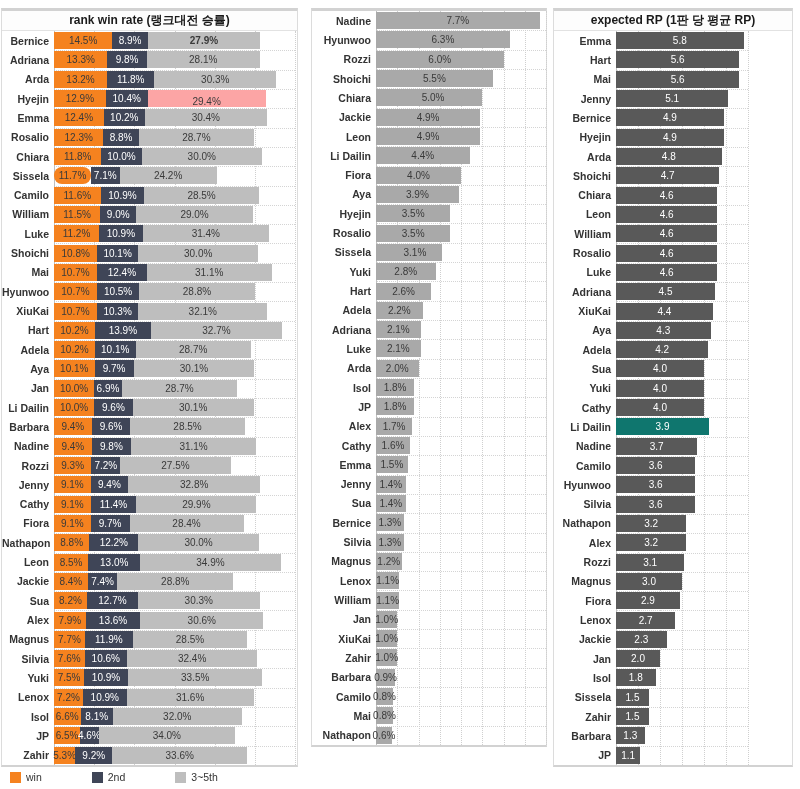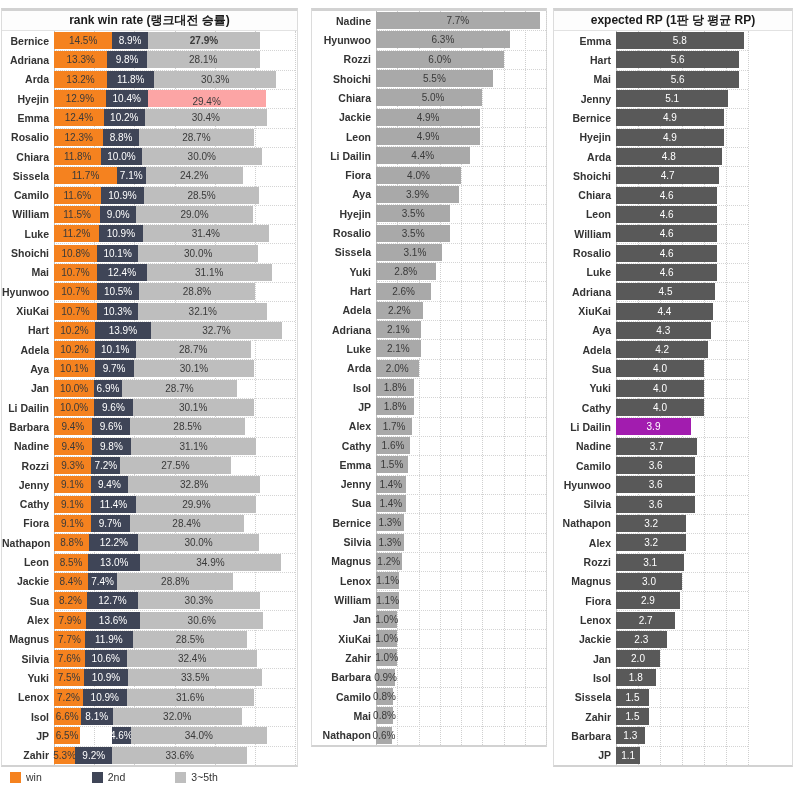--- a/index.html
+++ b/index.html
@@ -191,21 +191,21 @@
               <span class="vlab" style="color: rgb(255, 255, 255);">10.0%</span>
             </div>
             <div class="seg" style="width: 120.5px; background: rgb(190, 190, 190);">
               <span class="vlab" style="color: rgb(58, 58, 58);">30.0%</span>
             </div>
           </div>
         </div>
         <div class="row">
           <div class="cat" style="width: 52px;">Sissela</div>
           <div class="bars">
-            <div class="seg" style="width: 63px; background: rgb(245, 130, 31);">
+            <div class="seg" style="width: 37px; background: rgb(245, 130, 31); border-radius: 8px;">
               <span class="vlab" style="color: rgb(58, 58, 58);">11.7%</span>
             </div>
             <div class="seg" style="width: 28.5183px; background: rgb(63, 69, 87);">
               <span class="vlab" style="color: rgb(255, 255, 255);">7.1%</span>
             </div>
             <div class="seg" style="width: 97.2033px; background: rgb(190, 190, 190);">
               <span class="vlab" style="color: rgb(58, 58, 58);">24.2%</span>
             </div>
           </div>
         </div>
@@ -600,21 +600,21 @@
               <span class="vlab" style="color: rgb(58, 58, 58);">32.0%</span>
             </div>
           </div>
         </div>
         <div class="row">
           <div class="cat" style="width: 52px;">JP</div>
           <div class="bars">
             <div class="seg" style="width: 26.1083px; background: rgb(245, 130, 31);">
               <span class="vlab" style="color: rgb(58, 58, 58);">6.5%</span>
             </div>
-            <div class="seg" style="width: 18.4767px; background: rgb(63, 69, 87); margin-left: 32px;">
+            <div class="seg" style="width: 18.4767px; background: rgb(63, 69, 87);">
               <span class="vlab" style="color: rgb(255, 255, 255);">4.6%</span>
             </div>
             <div class="seg" style="width: 136.567px; background: rgb(190, 190, 190);">
               <span class="vlab" style="color: rgb(58, 58, 58);">34.0%</span>
             </div>
           </div>
         </div>
         <div class="row">
           <div class="cat" style="width: 52px;">Zahir</div>
           <div class="bars">
@@ -1198,21 +1198,21 @@
           <div class="cat" style="width: 62px;">Cathy</div>
           <div class="bars">
             <div class="bar1" style="width: 88px; background: rgb(89, 89, 89);">
               <span class="vlab" style="color: rgb(255, 255, 255);">4.0</span>
             </div>
           </div>
         </div>
         <div class="row">
           <div class="cat" style="width: 62px;">Li Dailin</div>
           <div class="bars">
-            <div class="bar1" style="width: 75px; background: #a21caf;">
+            <div class="bar1" style="width: 93px; background: #0f766e;">
               <span class="vlab" style="color: rgb(255, 255, 255);">3.9</span>
             </div>
           </div>
         </div>
         <div class="row">
           <div class="cat" style="width: 62px;">Nadine</div>
           <div class="bars">
             <div class="bar1" style="width: 81.4px; background: rgb(89, 89, 89);">
               <span class="vlab" style="color: rgb(255, 255, 255);">3.7</span>
             </div>

